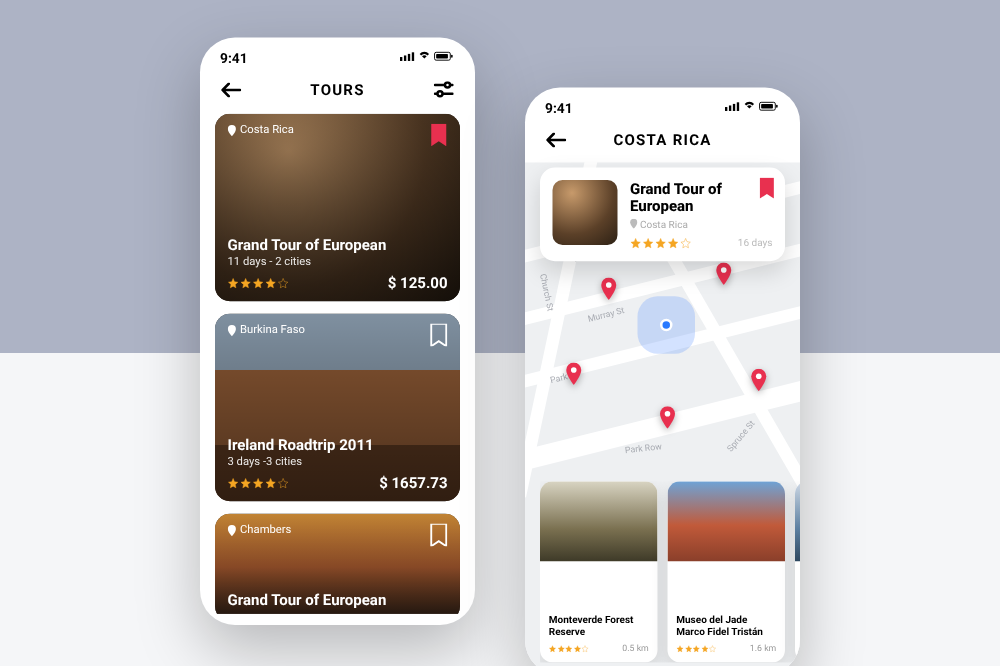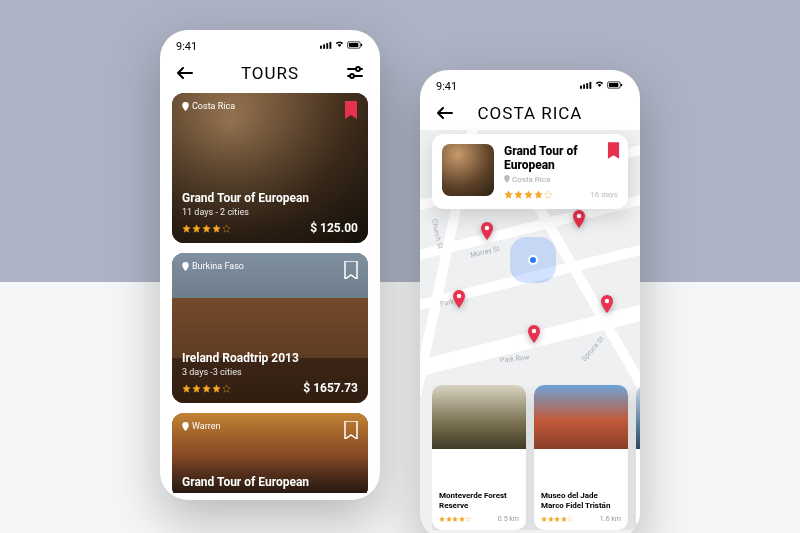--- a/index.html
+++ b/index.html
@@ -12,26 +12,26 @@
   .phone {
     position: absolute; width: 220px; height: 470px;
     background: #fff; border-radius: 28px;
     box-shadow: 0 20px 50px rgba(0,0,0,0.25);
     overflow: hidden;
   }
   .phone-left  { left: 160px; top: 30px; }
   .phone-right { left: 420px; top: 70px; }
 
   .status-bar { display:flex; justify-content:space-between; align-items:flex-start;
-    padding: 10px 16px 4px; font-size: 11px; font-weight:400; }
+    padding: 10px 16px 4px; font-size: 11px; font-weight:700; }
   .status-icons svg { height:10px; }
 
   .nav-bar { display:flex; align-items:center; justify-content:space-between;
     padding: 6px 16px 10px; }
-  .nav-title { font-size:17px; font-weight:400; letter-spacing:1px; }
+  .nav-title { font-size:12px; font-weight:700; letter-spacing:1px; }
   .icon-btn { width:18px; height:18px; display:flex; align-items:center; justify-content:center; cursor:pointer; }
 
   .scroll-area { padding: 0 12px; height: calc(100% - 70px); overflow:hidden; display:flex; flex-direction:column; gap:10px; }
 
   .tour-card { position:relative; border-radius:12px; overflow:hidden; height:150px;
     background:#333; color:#fff; flex-shrink:0; }
   .tour-card .bg { position:absolute; inset:0; }
   .tour-card .overlay { position:absolute; inset:0; background:linear-gradient(to bottom, rgba(0,0,0,0.2), rgba(0,0,0,0.55)); }
   .tour-card .top { position:absolute; top:8px; left:10px; right:10px; display:flex; justify-content:space-between; align-items:flex-start; font-size:9px; }
   .loc { display:flex; align-items:center; gap:3px; }
@@ -175,21 +175,21 @@
             </svg>
           <span>Burkina Faso</span>
         </span>
         <span class="bookmark">
           <svg width="14" height="18" viewBox="0 0 14 18">
               <path d="M1 0h12v18l-6-4-6 4z" fill="none" stroke="#fff" stroke-width="1.5"></path>
             </svg>
         </span>
       </div>
       <div class="bottom">
-        <div class="tour-title">Ireland Roadtrip 2013</div>
+        <div class="tour-title">Ireland Roadtrip 2011</div>
         <div class="tour-sub">3 days -3 cities</div>
         <div class="tour-row">
           <span class="stars">
               <svg width="9" height="9" viewBox="0 0 24 24">
                 <path d="M12 2l2.9 6.9L22 10l-5.5 4.8L18 22l-6-3.5L6 22l1.5-7.2L2 10l7.1-1.1z" fill="#f5a623" stroke="#f5a623" stroke-width="1"></path>
               </svg>
               <svg width="9" height="9" viewBox="0 0 24 24">
                 <path d="M12 2l2.9 6.9L22 10l-5.5 4.8L18 22l-6-3.5L6 22l1.5-7.2L2 10l7.1-1.1z" fill="#f5a623" stroke="#f5a623" stroke-width="1"></path>
               </svg>
               <svg width="9" height="9" viewBox="0 0 24 24">
@@ -208,21 +208,21 @@
     </div>
 
     <div class="tour-card" style="height:86px">
       <div class="bg bg-sunset"></div>
       <div class="overlay"></div>
       <div class="top">
         <span class="loc">
           <svg width="7" height="9" viewBox="0 0 10 14">
               <path d="M5 0a5 5 0 0 0-5 5c0 4 5 9 5 9s5-5 5-9a5 5 0 0 0-5-5z" fill="#fff"></path>
             </svg>
-          <span>Warren</span>
+          <span>Chambers</span>
         </span>
         <span class="bookmark">
           <svg width="14" height="18" viewBox="0 0 14 18">
               <path d="M1 0h12v18l-6-4-6 4z" fill="none" stroke="#fff" stroke-width="1.5"></path>
             </svg>
         </span>
       </div>
       <div class="bottom">
         <div class="tour-title">Grand Tour of European</div>
       </div>

